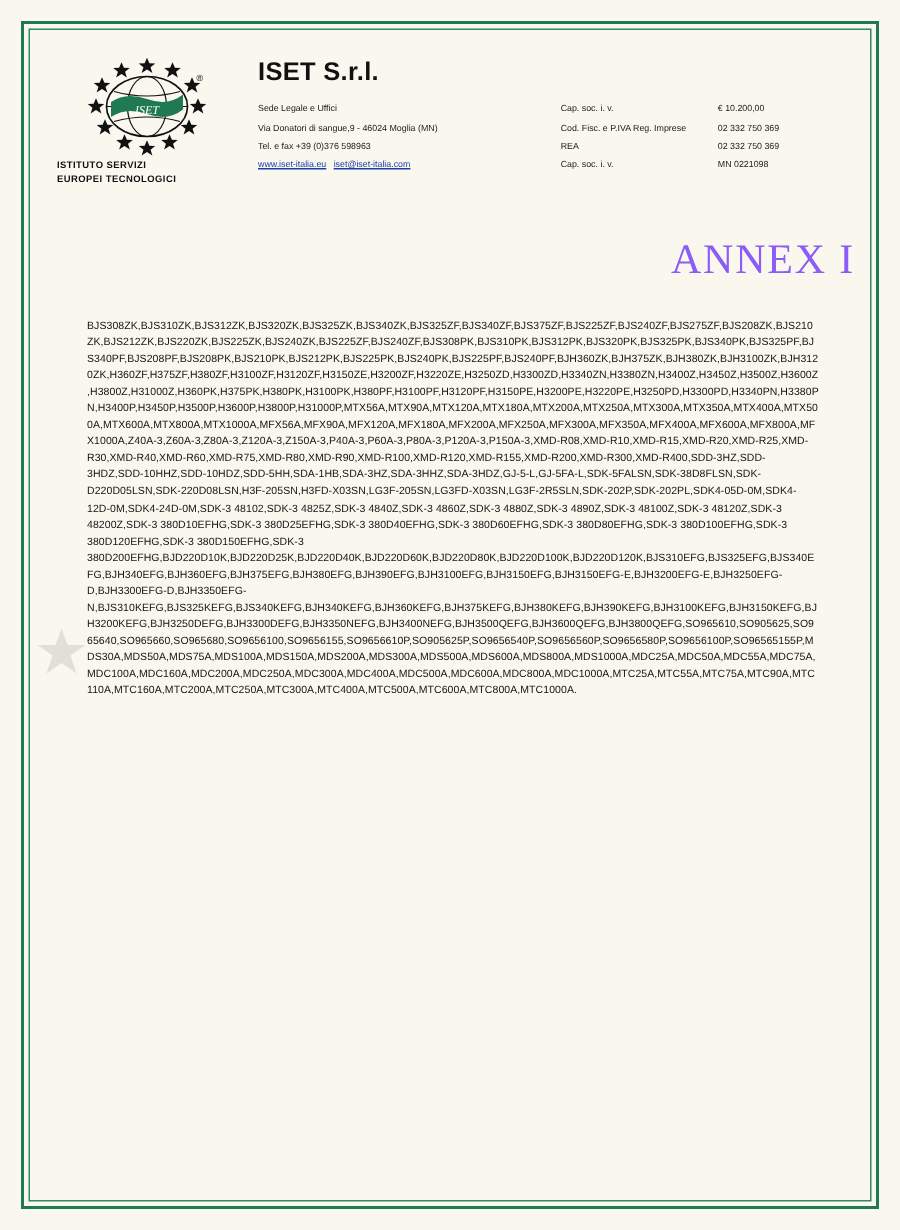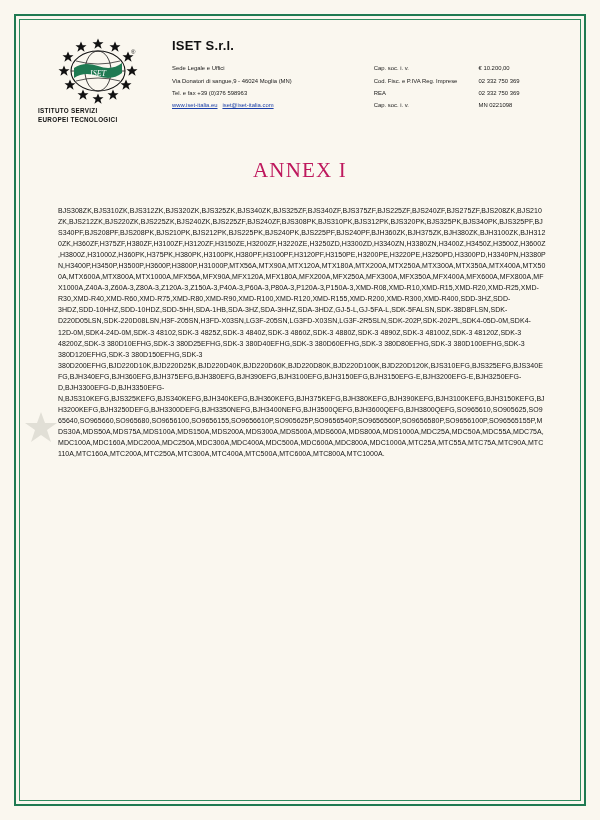--- a/index.html
+++ b/index.html
@@ -67,21 +67,21 @@
     letter-spacing: .3px;
     line-height: 1.35;
     margin-top: 3px;
     color: #111;
   }
   .company-block {
     flex: 1 1 auto;
     padding-left: 14px;
   }
   .company-name {
-    font-size: 13px;
+    font-size: 17px;
     font-weight: bold;
     color: #111;
     letter-spacing: .2px;
     margin-bottom: 10px;
   }
   .info-table {
     width: 100%;
     border-collapse: collapse;
     font-size: 5.9px;
     color: #1a1a1a;
@@ -92,25 +92,25 @@
     line-height: 1.25;
     white-space: nowrap;
   }
   .info-table td.c1 { width: 52%; }
   .info-table td.c2 { width: 27%; }
   .info-table td.c3 { width: 21%; text-align: left; }
   .link { color: #1a3ea8; text-decoration: underline; }
 
   
   .annex-title {
-    text-align: center;
+    text-align: right;
     font-family: "Liberation Serif", serif;
-    font-size: 21px;
+    font-size: 28px;
     letter-spacing: 1.2px;
-    color: #be185d;
+    color: #8b5cf6;
     margin: 34px 0 22px 0;
   }
 
   
   .codes-wrap {
     position: relative;
     padding: 0 24px 0 28px;
   }
   .codes {
     font-size: 7.0px;

